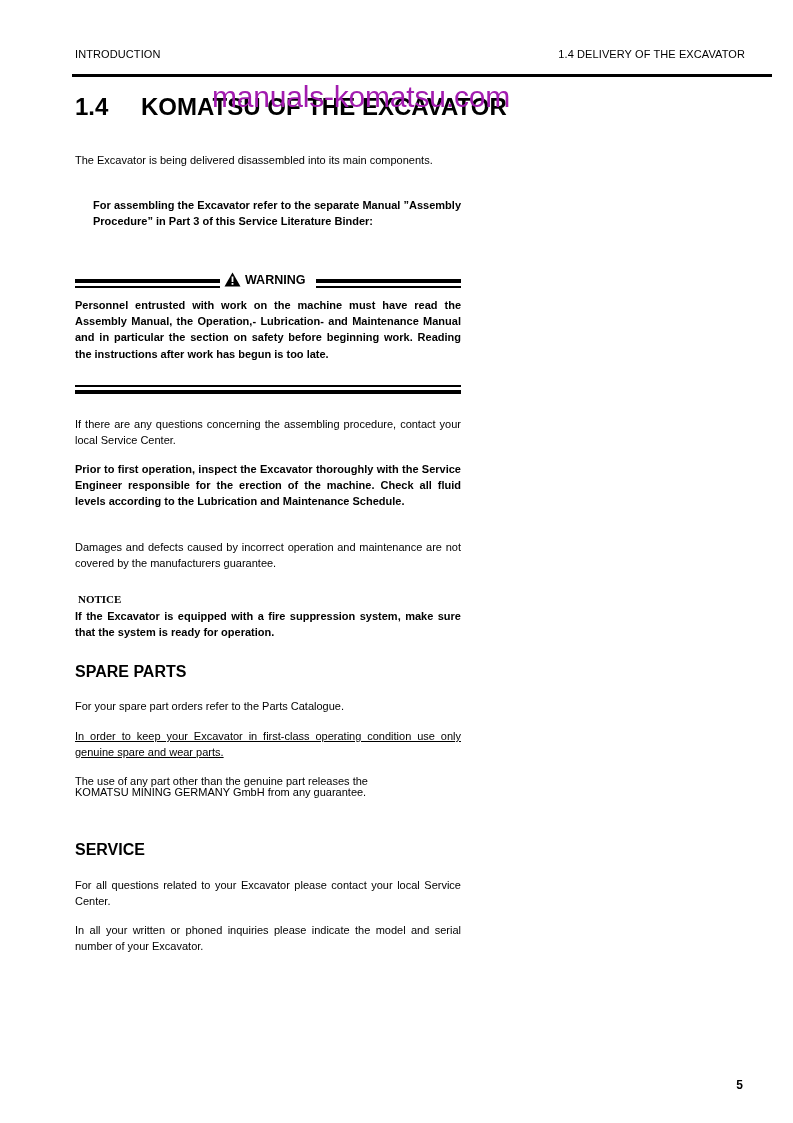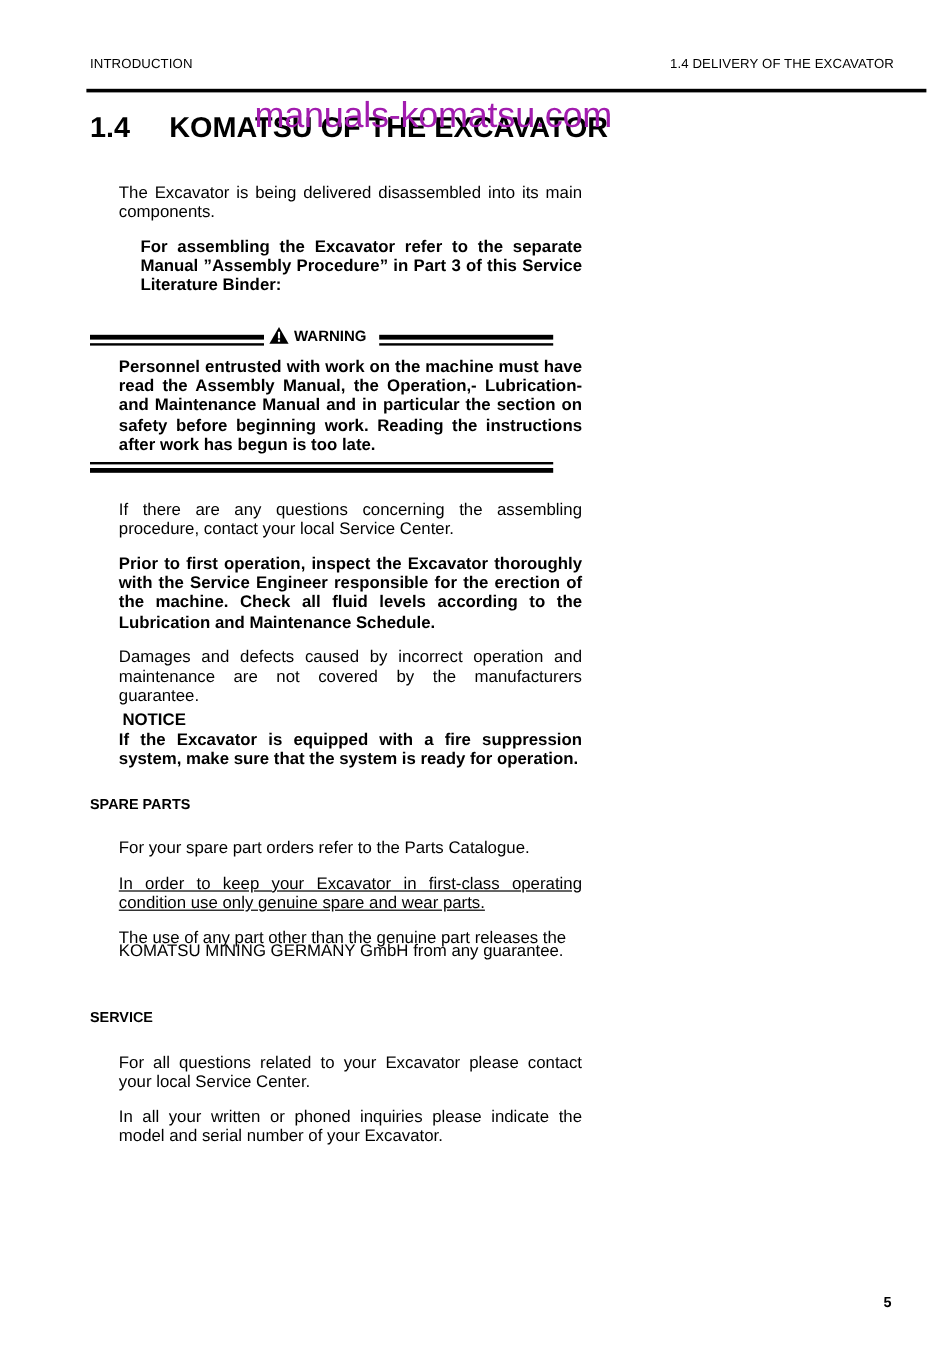--- a/index.html
+++ b/index.html
@@ -6,28 +6,28 @@
   body { width: 793px; height: 1123px; position: relative; overflow: hidden;
          font-family: "Liberation Sans", "DejaVu Sans", sans-serif; color: #000; }
   .abs { position: absolute; }
   .hdr { font-size: 11px; top: 48px; letter-spacing: 0.1px; }
   .hdr-left { left: 75px; }
   .hdr-right { right: 48px; }
   .hdr-rule { left: 72px; top: 74px; width: 700px; height: 3px; background: #000; }
   .watermark { left: 212px; top: 80px; font-size: 30px; color: #a21caf; white-space: nowrap; letter-spacing: -0.2px; }
   .title { top: 93px; left: 75px; font-size: 24px; font-weight: bold; white-space: nowrap; }
   .title .num { display: inline-block; width: 66px; }
-  .col { left: 75px; width: 386px; font-size: 14px; line-height: 16.2px; margin-left: 24px; }
+  .col { left: 75px; width: 386px; font-size: 11px; line-height: 16.2px; }
   .p { text-align: justify; }
   .bold { font-weight: bold; }
   .indent { left: 93px; width: 368px; }
   .warn-bar-thick { height: 4px; background: #000; }
   .warn-bar-thin { height: 2px; background: #000; }
   .warn-label { top: 272px; left: 224px; font-size: 12.5px; font-weight: bold; white-space: nowrap; display: flex; align-items: center; gap: 4px; text-align: right; }
-  .h2 { left: 75px; font-size: 12px; font-weight: bold; }
+  .h2 { left: 75px; font-size: 16px; font-weight: bold; }
   .pagenum { right: 50px; top: 1078px; font-size: 12px; font-weight: bold; }
 </style>
 </head>
 <body>
 
 <div class="abs hdr hdr-left">INTRODUCTION</div>
 <div class="abs hdr hdr-right">1.4 DELIVERY OF THE EXCAVATOR</div>
 <div class="abs hdr-rule"></div>
 
 <div class="abs title">
@@ -60,21 +60,21 @@
 <div class="abs" style="left:75px; top:385px; width:386px;">
   <div class="warn-bar-thin"></div>
   <div style="height:3px;"></div>
   <div class="warn-bar-thick"></div>
 </div>
 
 <div class="abs col p" style="top:416px;">If there are any questions concerning the assembling procedure, contact your local Service Center.</div>
 <div class="abs col p" style="top:461px;font-weight:bold;">Prior to first operation, inspect the Excavator thoroughly with the Service Engineer responsible for the erection of the machine. Check all fluid levels according to the Lubrication and Maintenance Schedule.</div>
 <div class="abs col p" style="top:539px;">Damages and defects caused by incorrect operation and maintenance are not covered by the manufacturers guarantee.</div>
 
-<div class="abs col bold" style="top:591px; left:78px;">NOTICE</div>
+<div class="abs col bold" style="top:591px; left:78px;font-family:Liberation Serif, serif;">NOTICE</div>
 <div class="abs col p bold" style="top:608px;">If the Excavator is equipped with a fire suppression system, make sure that the system is ready for operation.</div>
 
 <div class="abs h2" style="top:663px;">SPARE PARTS</div>
 <div class="abs col" style="top:698px;">For your spare part orders refer to the Parts Catalogue.</div>
 <div class="abs col p" style="top:728px;text-decoration:underline;">In order to keep your Excavator in first-class operating condition use only genuine spare and wear parts.</div>
 <div class="abs col" style="top:773px;">The use of any part other than the genuine part releases the</div>
 <div class="abs col" style="top:784px;">KOMATSU MINING GERMANY GmbH from any guarantee.</div>
 
 <div class="abs h2" style="top:841px;">SERVICE</div>
 <div class="abs col p" style="top:877px;">For all questions related to your Excavator please contact your local Service Center.</div>

